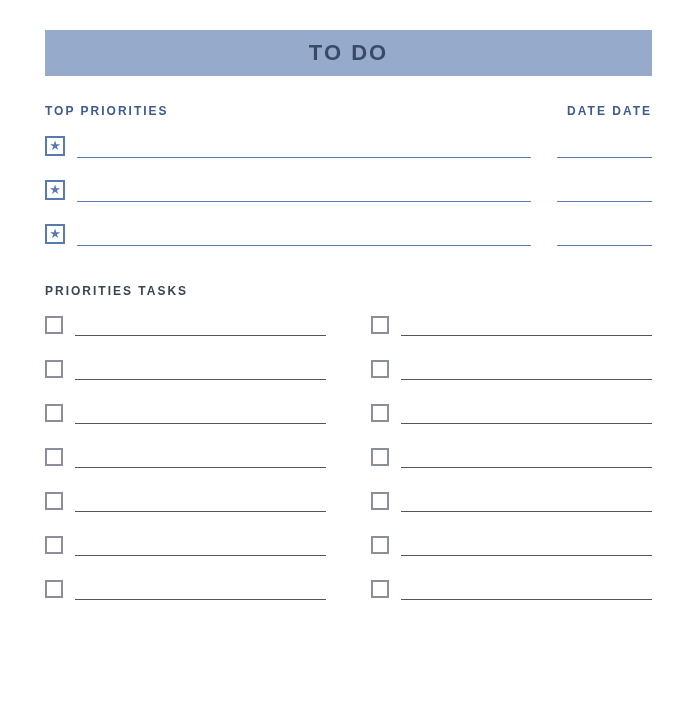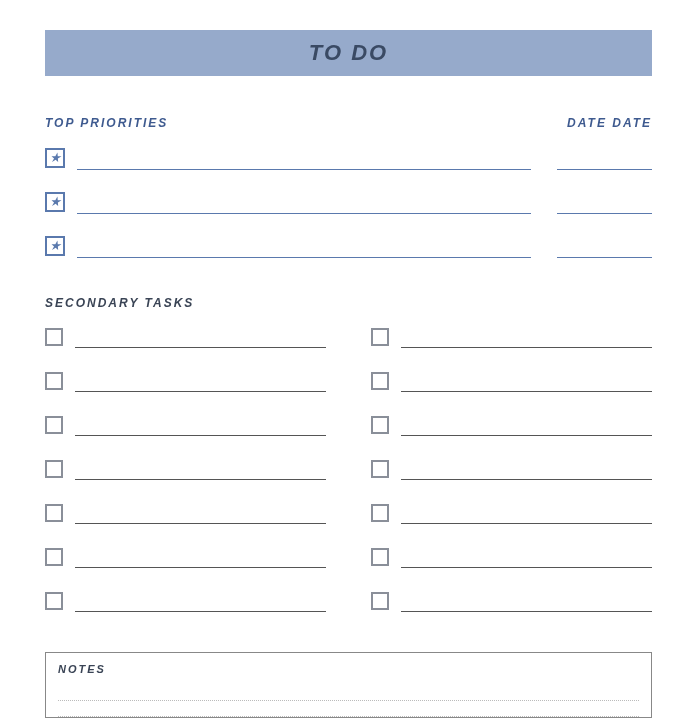--- a/index.html
+++ b/index.html
@@ -5,21 +5,20 @@
   * { box-sizing: border-box; }
   body {
     margin: 0;
     padding: 0;
     font-family: Arial, Helvetica, sans-serif;
     background: #fff;
     width: 697px;
   }
   .page {
     padding: 30px 45px 3px 45px;
-    font-style: italic;
   }
   .header-bar {
     background: #96aacb;
     text-align: center;
     padding: 10px 0;
   }
   .header-bar h1 {
     margin: 0;
     font-size: 22px;
     font-weight: bold;
@@ -29,21 +28,20 @@
   .section-row {
     display: flex;
     justify-content: space-between;
     margin-top: 28px;
   }
   .section-label {
     font-size: 12px;
     font-weight: bold;
     letter-spacing: 2px;
     color: #3e5a8f;
-    margin-top: 12px;
   }
   .section-label.secondary {
     color: #3a4455;
     letter-spacing: 2px;
   }
   .priorities {
     margin-top: 18px;
   }
   .priority-row {
     display: flex;
@@ -159,21 +157,21 @@
     <div class="priority-row">
       <div class="star-box">
           <span>★</span>
         </div>
       <div class="priority-line"></div>
       <div class="goal-line"></div>
     </div>
   </div>
 
   <div class="secondary-section">
-    <div class="section-label secondary">SECONDARY TASKS</div>
+    <div class="section-label secondary">PRIORITIES TASKS</div>
     <div class="secondary-grid">
       <div class="secondary-col">
         <div class="secondary-row">
             <div class="check-box"></div>
             <div class="secondary-line"></div>
           </div>
         <div class="secondary-row">
             <div class="check-box"></div>
             <div class="secondary-line"></div>
           </div>
@@ -224,19 +222,14 @@
             <div class="secondary-line"></div>
           </div>
         <div class="secondary-row">
             <div class="check-box"></div>
             <div class="secondary-line"></div>
           </div>
       </div>
     </div>
   </div>
 
-  <div class="notes-section">
-    <div class="notes-label">NOTES</div>
-    <div class="notes-line"></div>
-    <div class="notes-line"></div>
-  </div>
 
 </div>
 
 </body></html>

